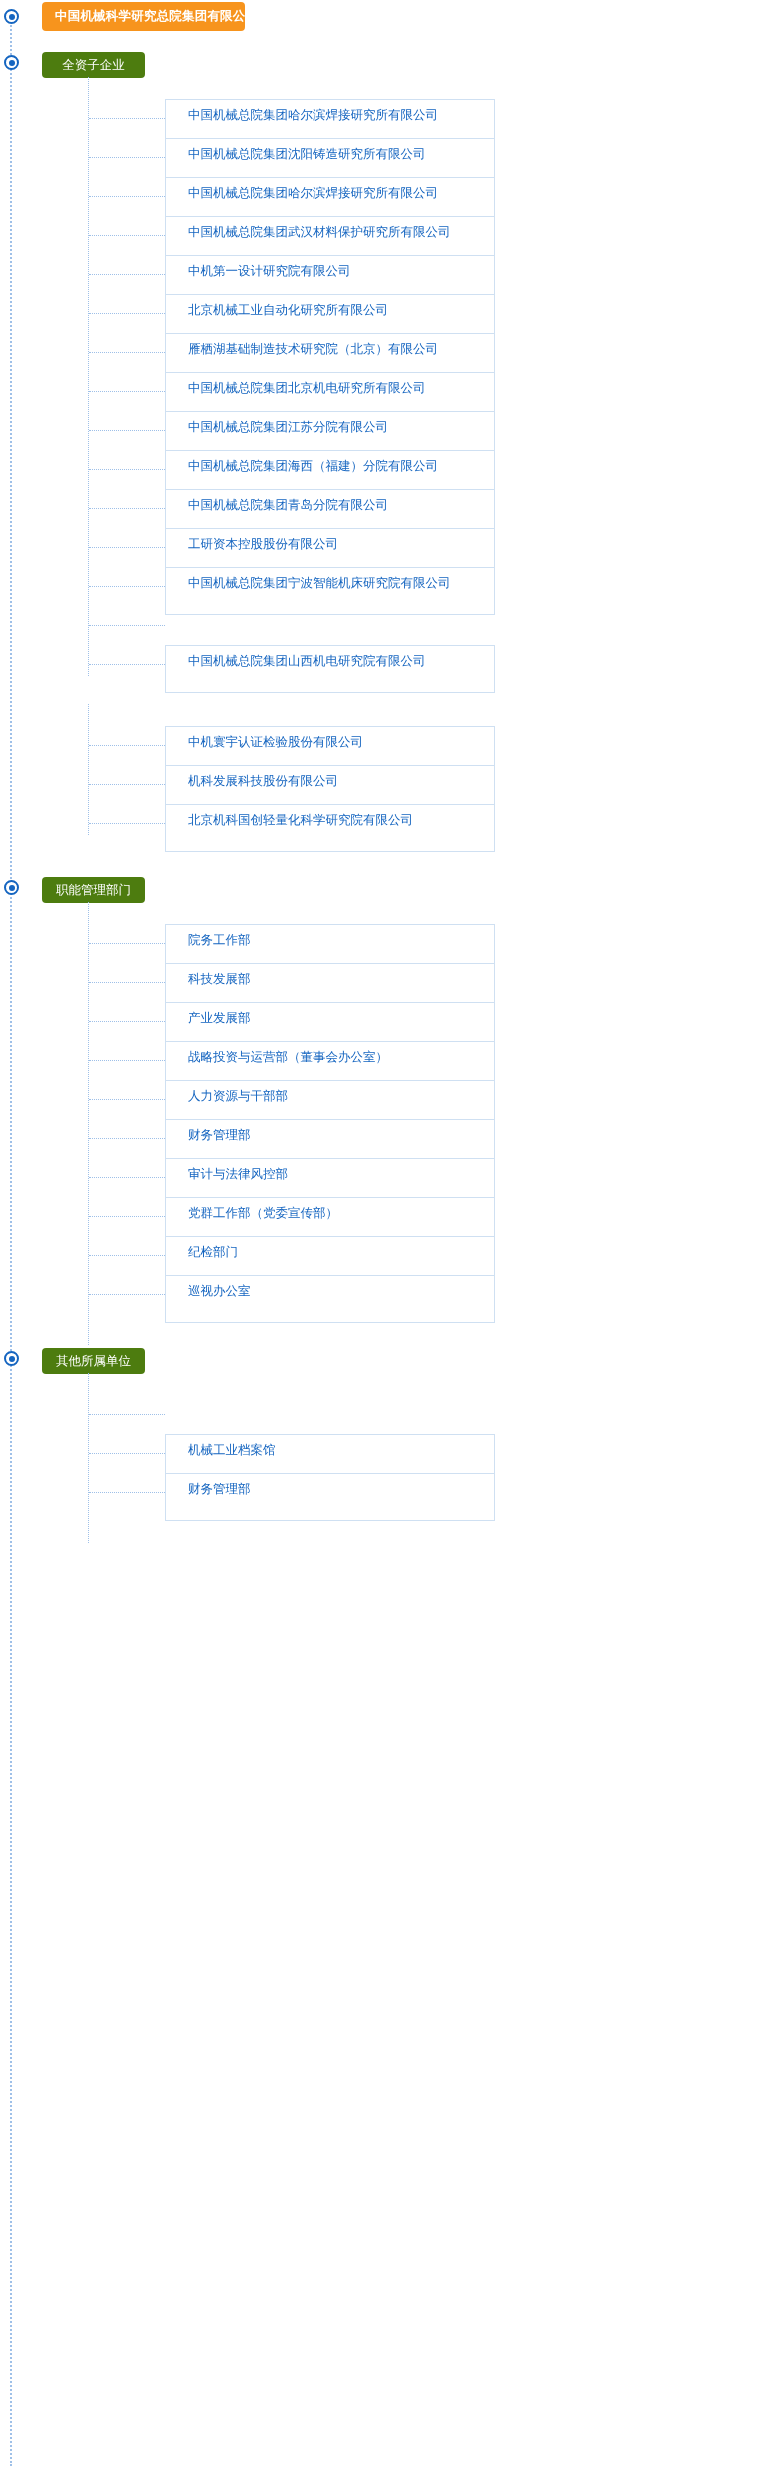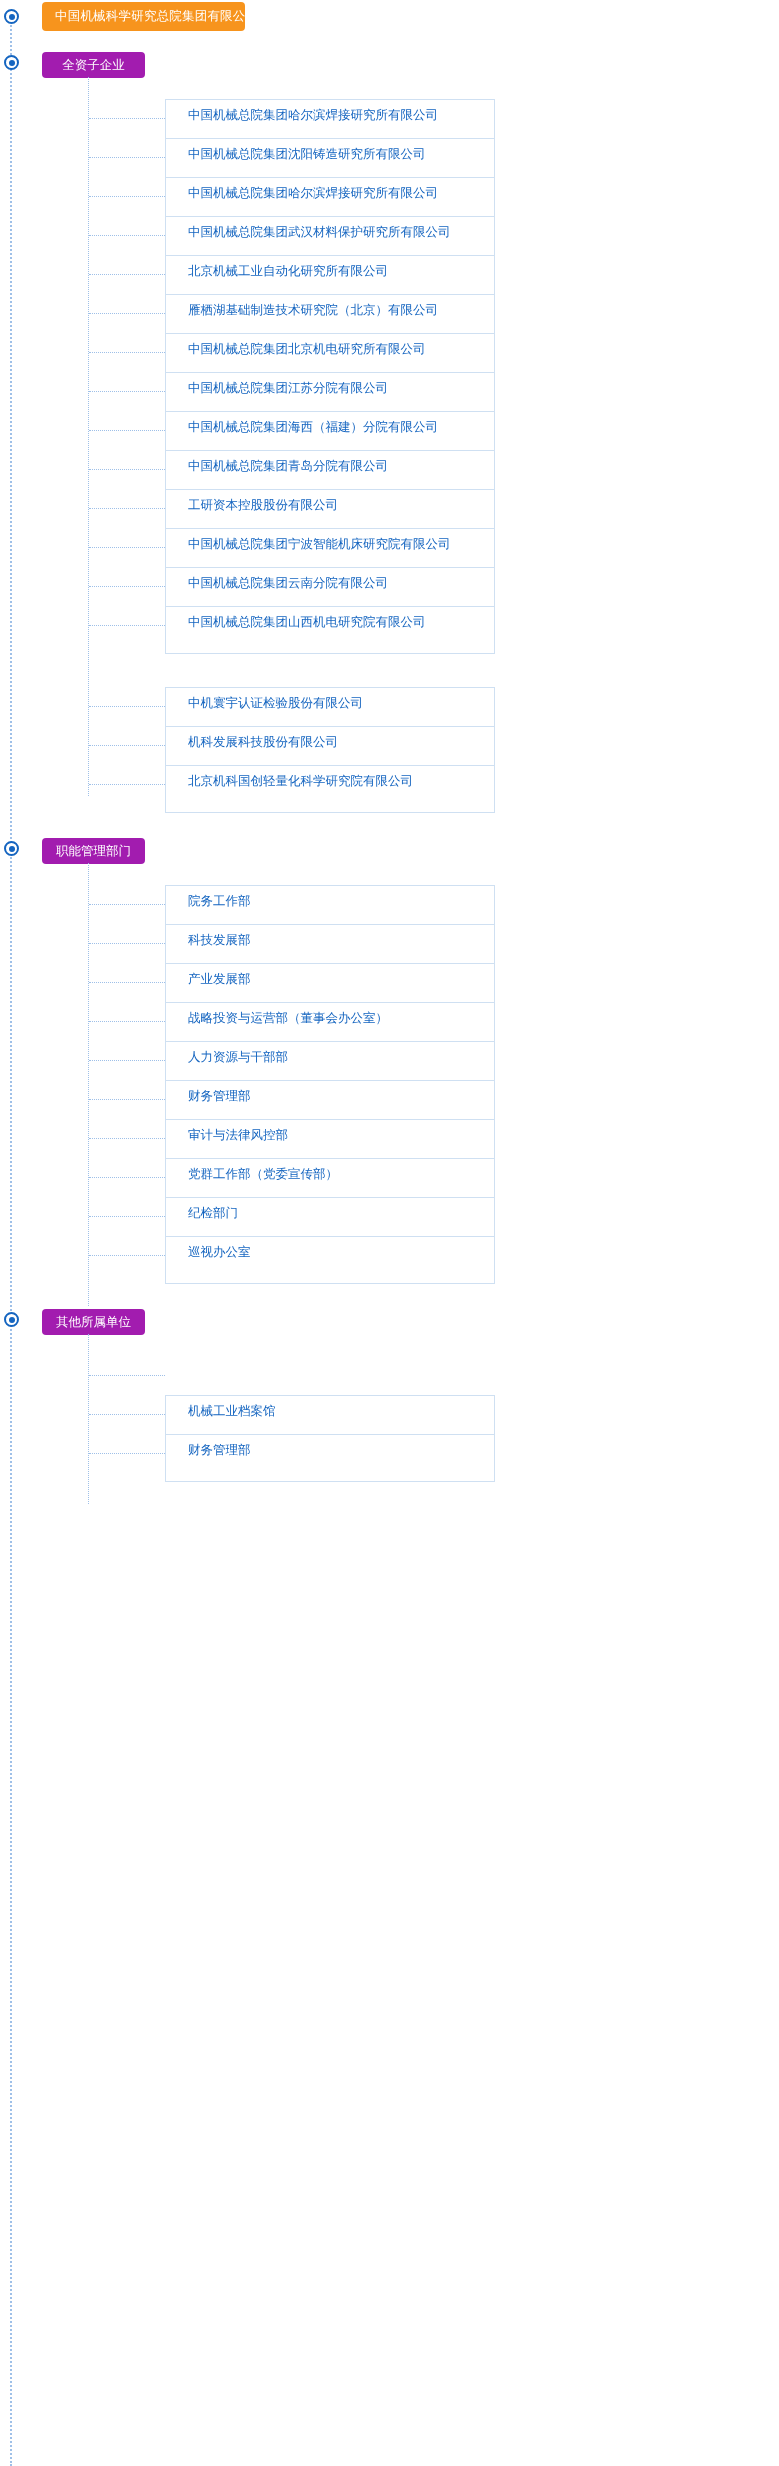--- a/index.html
+++ b/index.html
@@ -45,20 +45,21 @@
     width: 203px;
     height: 29px;
     background: #f7941d;
     border-radius: 4px;
     color: #ffffff;
     font-size: 12.5px;
     line-height: 29px;
     padding-left: 13px;
     white-space: nowrap;
     letter-spacing: 0.2px;
+    font-weight: bold;
   }
 
   
   .marker {
     position: absolute;
     left: 4px;
     width: 15px;
     height: 15px;
     border-radius: 50%;
     background: #ffffff;
@@ -83,21 +84,21 @@
   .section-header-row {
     position: relative;
     height: 39px;
   }
   .section-title {
     position: absolute;
     left: 42px;
     top: 0;
     width: 103px;
     height: 26px;
-    background: #a21caf;
+    background: #4d7c0f;
     border-radius: 4px;
     color: #ffffff;
     font-size: 12.5px;
     line-height: 26px;
     text-align: center;
     white-space: nowrap;
   }
   .section-header-row .marker { top: 3px; }
 
   
@@ -180,20 +181,24 @@
           <div class="item-row">
             <div class="elbow"></div>
             <div class="item-card">中国机械总院集团哈尔滨焊接研究所有限公司</div>
           </div>
           <div class="item-row">
             <div class="elbow"></div>
             <div class="item-card">中国机械总院集团武汉材料保护研究所有限公司</div>
           </div>
           <div class="item-row">
             <div class="elbow"></div>
+            <div class="item-card">中机第一设计研究院有限公司</div>
+          </div>
+          <div class="item-row">
+            <div class="elbow"></div>
             <div class="item-card">北京机械工业自动化研究所有限公司</div>
           </div>
           <div class="item-row">
             <div class="elbow"></div>
             <div class="item-card">雁栖湖基础制造技术研究院（北京）有限公司</div>
           </div>
           <div class="item-row">
             <div class="elbow"></div>
             <div class="item-card">中国机械总院集团北京机电研究所有限公司</div>
           </div>
@@ -212,21 +217,20 @@
           <div class="item-row">
             <div class="elbow"></div>
             <div class="item-card">工研资本控股股份有限公司</div>
           </div>
           <div class="item-row">
             <div class="elbow"></div>
             <div class="item-card">中国机械总院集团宁波智能机床研究院有限公司</div>
           </div>
           <div class="item-row">
             <div class="elbow"></div>
-            <div class="item-card">中国机械总院集团云南分院有限公司</div>
           </div>
           <div class="item-row">
             <div class="elbow"></div>
             <div class="item-card">中国机械总院集团山西机电研究院有限公司</div>
           </div>
         </div>
         <div class="section-gap"></div>
       </div>
       <div class="section">
         <div class="items">

